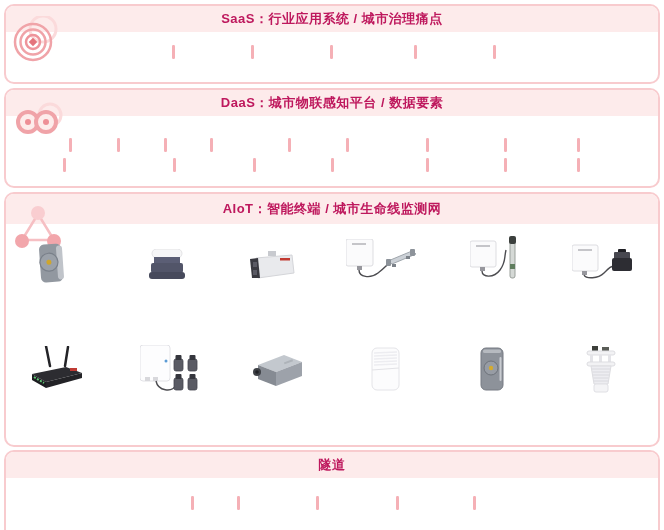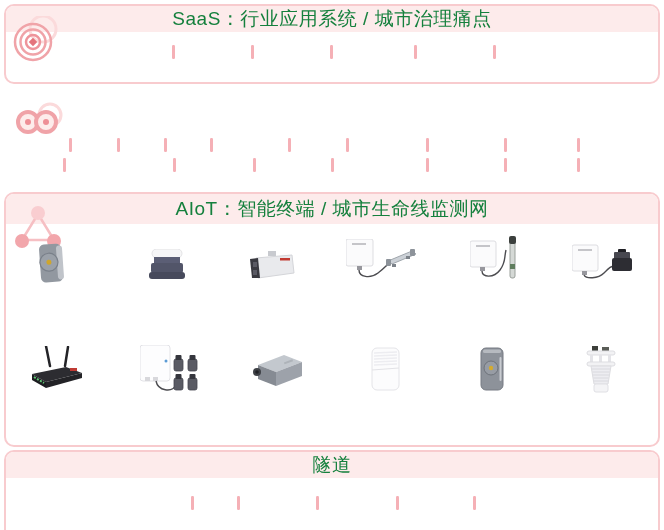--- a/index.html
+++ b/index.html
@@ -6,36 +6,41 @@
   #canvas{position:relative;width:664px;height:530px;background:#ffffff;overflow:hidden;
           font-family:"Liberation Sans",sans-serif;}
   .panel{position:absolute;left:4px;width:656px;border:2px solid #f8cbce;border-radius:10px;
          background:#ffffff;box-sizing:border-box;overflow:hidden;}
   #panel-saas{top:4px;height:80px;}
   #panel-daas{top:88px;height:100px;}
   #panel-aiot{top:192px;height:255px;}
   #panel-tunnel{top:450px;height:96px;}
   .panel-header{background:#fdebeb;height:26px;display:flex;align-items:center;justify-content:center;}
   #panel-aiot .panel-header{height:30px;}
-  .panel-title{color:#15803d;font-weight:normal;font-size:19px;letter-spacing:.5px;white-space:nowrap;}
+  .panel-title{color:#be185d;font-weight:bold;font-size:13px;letter-spacing:.5px;white-space:nowrap;}
   .icon{position:absolute;pointer-events:none;}
   .device{position:absolute;}
   .sep{position:absolute;width:2.5px;height:14px;border-radius:1.2px;background:#f5b0b6;}
 </style>
 </head>
 <body>
 
 <div id="canvas">
 
   <section class="panel" id="panel-saas">
     <div class="panel-header">
       <div class="panel-title">SaaS：行业应用系统 / 城市治理痛点</div>
     </div>
   </section>
 
+  <section class="panel" id="panel-daas">
+    <div class="panel-header">
+      <div class="panel-title">DaaS：城市物联感知平台 / 数据要素</div>
+    </div>
+  </section>
 
   <section class="panel" id="panel-aiot">
     <div class="panel-header">
       <div class="panel-title">AIoT：智能终端 / 城市生命线监测网</div>
     </div>
   </section>
 
   <section class="panel" id="panel-tunnel">
     <div class="panel-header">
       <div class="panel-title">隧道</div>

